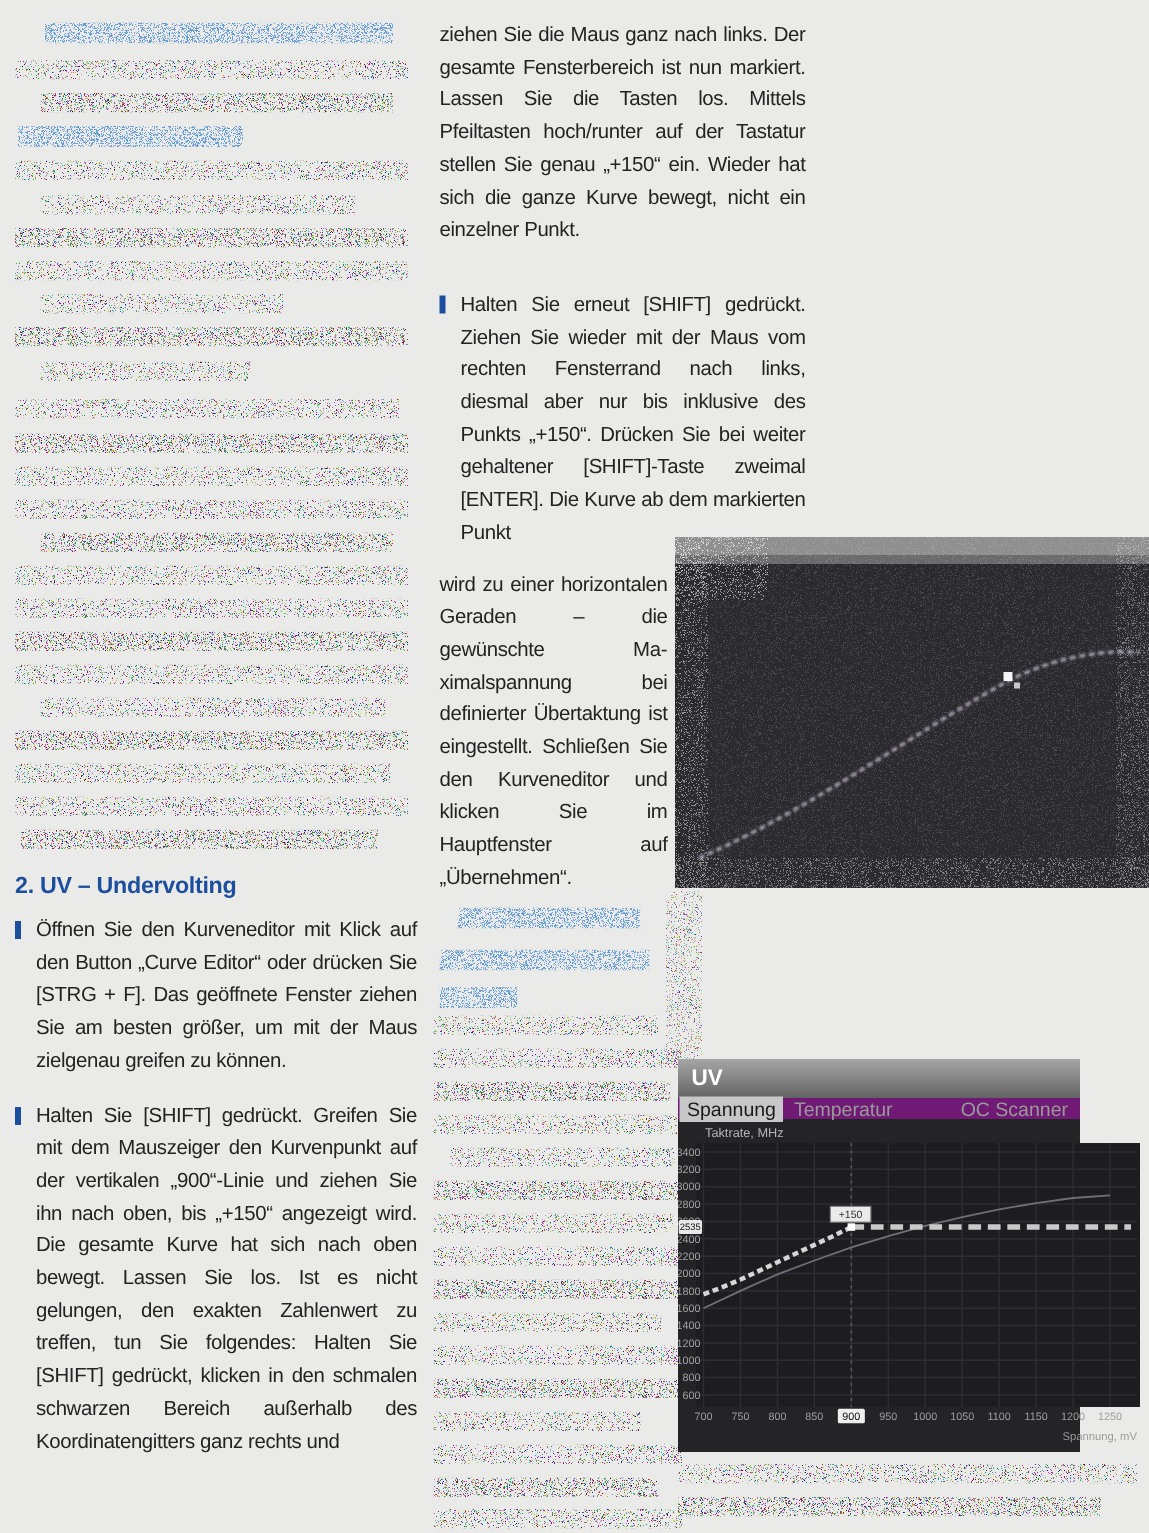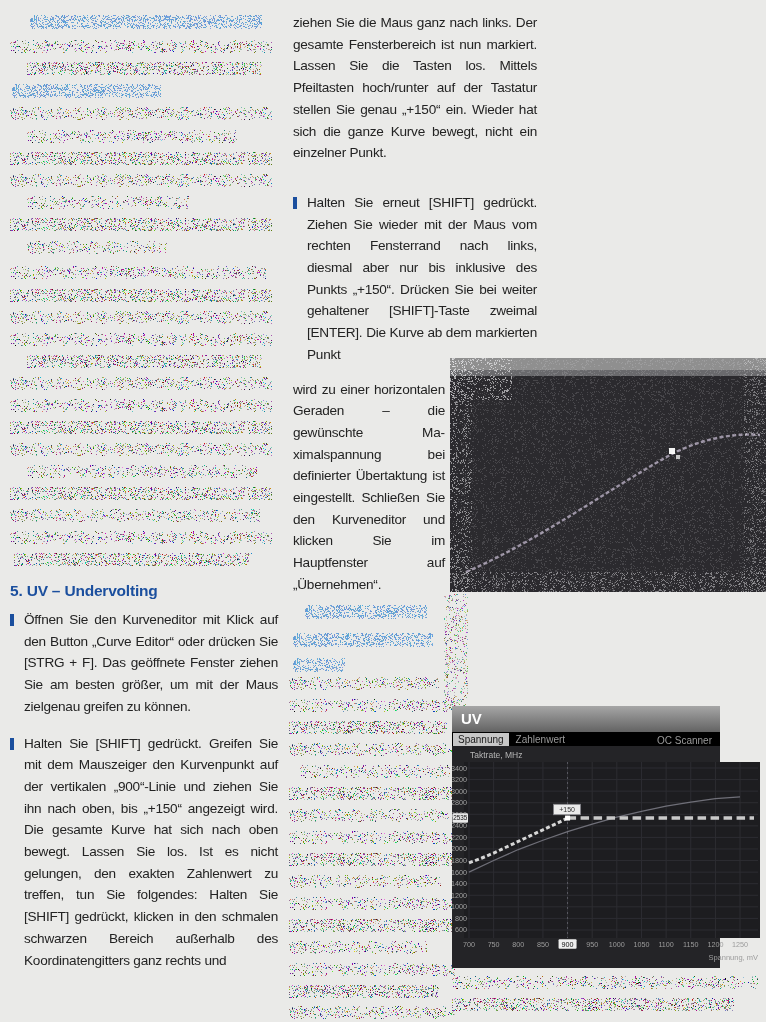--- a/index.html
+++ b/index.html
@@ -15,22 +15,22 @@
   .bullet{padding-left:14px;position:relative}
   .bmark{position:absolute;left:0;top:5px;width:4px;height:12px;background:#1b4f9e}
   .nl{position:absolute;display:block}
   
   .shot{position:absolute;left:450px;top:358px;width:316px;height:234px}
   
   .uv-panel{position:absolute;left:452px;top:706px;width:268px;height:262px;
             background:#242427;box-sizing:border-box}
   .uv-title{height:26px;background:linear-gradient(#a6a6a6,#636363);color:#fff;
             font-weight:bold;font-size:15px;line-height:26px;padding-left:9px}
-  .uv-tabs{height:14px;background:#000000;display:flex;align-items:flex-end;
-           font-size:10px;color:#9a9a9a;padding-left:1px}
+  .uv-tabs{height:14px;background:#701a75;display:flex;align-items:center;
+           font-size:13px;color:#9a9a9a;padding-left:1px}
   .tab{padding:1px 5px;margin-right:2px;cursor:default}
   .tab.active{background:#c7c7c7;color:#1a1a1a}
   .scanner{margin-left:auto;padding-right:8px}
   .yaxis-title{position:absolute;left:18px;top:44px;font-size:8.5px;color:#b5b5b5}
   #chart-svg{position:absolute;left:0;top:40px}
 </style>
 </head>
 <body>
 
 <svg width="0" height="0" style="position:absolute" aria-hidden="true">
@@ -221,21 +221,21 @@
       </svg>
       <svg class="nl" width="282" height="13" style="left: 452px; top: 998px;">
         <rect width="100%" height="100%" fill="#888" filter="url(#spk2)" opacity="0.95"></rect>
       </svg>
       <svg class="nl" width="24" height="112" style="left: 444px; top: 594px;">
         <rect width="100%" height="100%" fill="#888" filter="url(#spk1)" opacity="0.75"></rect>
       </svg>
     </div>
 
   <div class="col-left">
-    <h3>5. UV – Undervolting</h3>
+    <h3>2. UV – Undervolting</h3>
     <p class="bullet"><span class="bmark"></span><span>Öffnen Sie den Kurveneditor mit Klick auf den Button „Curve Editor“ oder drücken Sie [STRG + F]. Das geöffnete Fenster ziehen Sie am besten größer, um mit der Maus zielgenau greifen zu können.</span></p>
     <p class="bullet"><span class="bmark"></span><span>Halten Sie [SHIFT] gedrückt. Greifen Sie mit dem Mauszeiger den Kurven­punkt auf der vertikalen „900“-Linie und ziehen Sie ihn nach oben, bis „+150“ angezeigt wird. Die gesamte Kurve hat sich nach oben bewegt. Lassen Sie los. Ist es nicht gelungen, den exakten Zahlenwert zu treffen, tun Sie folgendes: Halten Sie [SHIFT] gedrückt, klicken in den schmalen schwarzen Bereich außerhalb des Koordinatengitters ganz rechts und</span></p>
   </div>
 
   <div class="col-mid">
     <p style="margin-bottom:28px">ziehen Sie die Maus ganz nach links. Der gesamte Fensterbereich ist nun markiert. Lassen Sie die Tasten los. Mittels Pfeiltasten hoch/runter auf der Tastatur stellen Sie genau „+150“ ein. Wieder hat sich die ganze Kurve bewegt, nicht ein einzelner Punkt.</p>
     <p class="bullet" style="margin-bottom:13px"><span class="bmark"></span><span>Halten Sie erneut [SHIFT] gedrückt. Ziehen Sie wieder mit der Maus vom rechten Fensterrand nach links, diesmal aber nur bis inklusive des Punkts „+150“. Drücken Sie bei weiter gehaltener [SHIFT]-Taste zweimal [ENTER]. Die Kurve ab dem markierten Punkt</span></p>
     <p class="narrow">wird zu einer hori­zontalen Geraden – die gewünschte Ma­ximalspannung bei definierter Über­taktung ist einge­stellt. Schließen Sie den Kurveneditor und klicken Sie im Hauptfenster auf „Übernehmen“.</p>
   </div>
 
@@ -252,21 +252,21 @@
       <rect x="294" y="0" width="22" height="234" fill="#888" filter="url(#spkW)" opacity="0.38"></rect>
       <rect x="0" y="214" width="316" height="20" fill="#888" filter="url(#spkW)" opacity="0.45"></rect>
       <rect x="0" y="0" width="62" height="42" fill="#888" filter="url(#spkW)" opacity="0.6"></rect>
     </svg>
   </div>
 
   <div class="uv-panel">
     <div class="uv-title">UV</div>
     <div class="uv-tabs">
       <span class="tab active">Spannung</span>
-      <span class="tab">Zahlenwert</span>
+      <span class="tab">Temperatur</span>
       <span class="scanner">OC Scanner</span>
     </div>
     <div class="yaxis-title">Taktrate, MHz</div>
     <svg id="chart-svg" width="314" height="222">
         <rect x="12" y="16" width="296" height="176" fill="#1d1d20"></rect>
         <line x1="12" x2="306" y1="22" y2="22" stroke="#2d2d32" stroke-width="1"></line>
         <line x1="12" x2="306" y1="33.57" y2="33.57" stroke="#2d2d32" stroke-width="1"></line>
         <line x1="12" x2="306" y1="45.14" y2="45.14" stroke="#2d2d32" stroke-width="1"></line>
         <line x1="12" x2="306" y1="56.71" y2="56.71" stroke="#2d2d32" stroke-width="1"></line>
         <line x1="12" x2="306" y1="68.28" y2="68.28" stroke="#2d2d32" stroke-width="1"></line>

